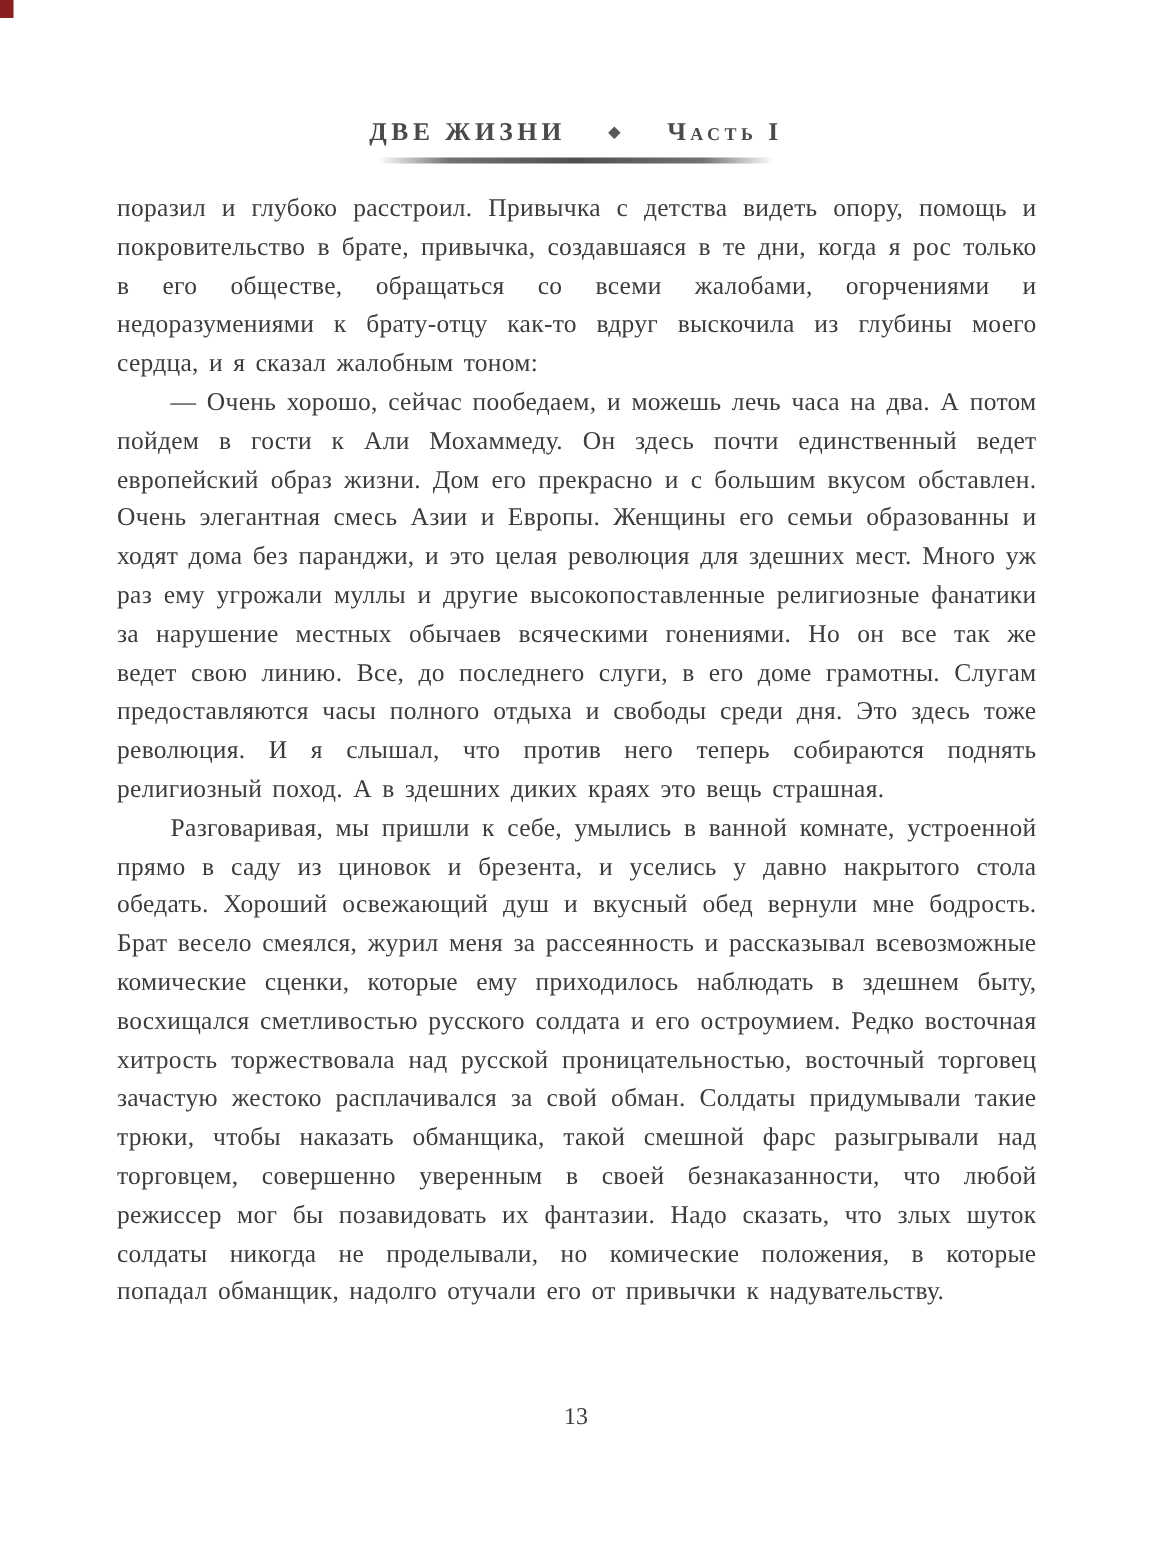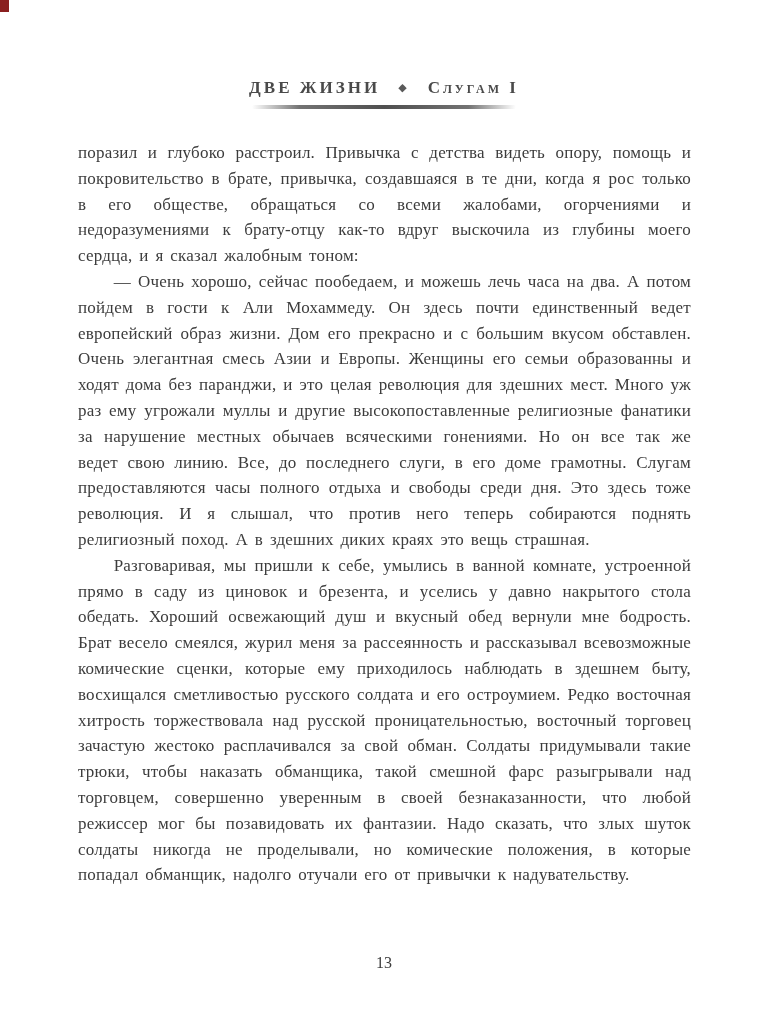--- a/index.html
+++ b/index.html
@@ -30,21 +30,21 @@
     top: 78px;
     left: 0;
     width: 100%;
     text-align: center;
     color: #4a4a4a;
     user-select: none;
   }
   .running-head-line {
     display: inline-flex;
     align-items: center;
-    gap: 18px;
+    gap: 28px;
     font-size: 17px;
     letter-spacing: 3px;
     text-align: center;
   }
   .book-title {
     font-weight: bold;
     font-variant: small-caps;
     text-transform: uppercase;
     letter-spacing: 3px;
   }
@@ -65,21 +65,21 @@
     background: linear-gradient(to right,
       rgba(90,90,90,0) 0%,
       rgba(90,90,90,0.85) 18%,
       rgba(70,70,70,0.95) 50%,
       rgba(90,90,90,0.85) 82%,
       rgba(90,90,90,0) 100%);
     border-radius: 2px;
   }
   .body-text {
     position: absolute;
-    top: 140px;
+    top: 126px;
     left: 78px;
     width: 613px;
     font-size: 17px;
     line-height: 25.8px;
     text-align: justify;
     word-spacing: 0.14em;
     letter-spacing: 0.2px;
   }
   .body-text p {
     margin: 0;
@@ -89,35 +89,34 @@
     text-indent: 0;
   }
   .folio {
     position: absolute;
     top: 936px;
     left: 0;
     width: 100%;
     text-align: center;
     font-size: 16px;
     color: #3c3c3c;
-    margin-top: 18px;
   }
 </style>
 </head>
 <body>
 
 <div class="page">
 
   <div class="corner-artifact"></div>
 
   <div class="running-head">
     <div class="running-head-line">
       <span class="book-title">Две жизни</span>
       <span class="diamond">◆</span>
-      <span class="part-title">Слугам I</span>
+      <span class="part-title">Часть I</span>
     </div>
     <div class="head-rule"></div>
   </div>
 
   <div class="body-text">
     <p class="no-indent">поразил и глубоко расстроил. Привычка с детства видеть опору, помощь и покровительство в брате, привычка, создавшаяся в те дни, когда я рос только в его обществе, обращаться со всеми жалобами, огорчениями и недоразумениями к брату-отцу как-то вдруг выскочила из глубины моего сердца, и я сказал жалобным тоном:</p>
     <p>— Очень хорошо, сейчас пообедаем, и можешь лечь часа на два. А потом пойдем в гости к Али Мохаммеду. Он здесь почти единственный ведет европейский образ жизни. Дом его прекрасно и с большим вкусом обставлен. Очень элегантная смесь Азии и Европы. Женщины его семьи образованны и ходят дома без паранджи, и это целая революция для здешних мест. Много уж раз ему угрожали муллы и другие высокопоставленные религиозные фанатики за нарушение местных обычаев всяческими гонениями. Но он все так же ведет свою линию. Все, до последнего слуги, в его доме грамотны. Слугам предоставляются часы полного отдыха и свободы среди дня. Это здесь тоже революция. И я слышал, что против него теперь собираются поднять религиозный поход. А в здешних диких краях это вещь страшная.</p>
     <p>Разговаривая, мы пришли к себе, умылись в ванной комнате, устроенной прямо в саду из циновок и брезента, и уселись у давно накрытого стола обедать. Хороший освежающий душ и вкусный обед вернули мне бодрость. Брат весело смеялся, журил меня за рассеянность и рассказывал всевозможные комические сценки, которые ему приходилось наблюдать в здешнем быту, восхищался сметливостью русского солдата и его остроумием. Редко восточная хитрость торжествовала над русской проницательностью, восточный торговец зачастую жестоко расплачивался за свой обман. Солдаты придумывали такие трюки, чтобы наказать обманщика, такой смешной фарс разыгрывали над торговцем, совершенно уверенным в своей безнаказанности, что любой режиссер мог бы позавидовать их фантазии. Надо сказать, что злых шуток солдаты никогда не проделывали, но комические положения, в которые попадал обманщик, надолго отучали его от привычки к надувательству.</p>
   </div>
 

